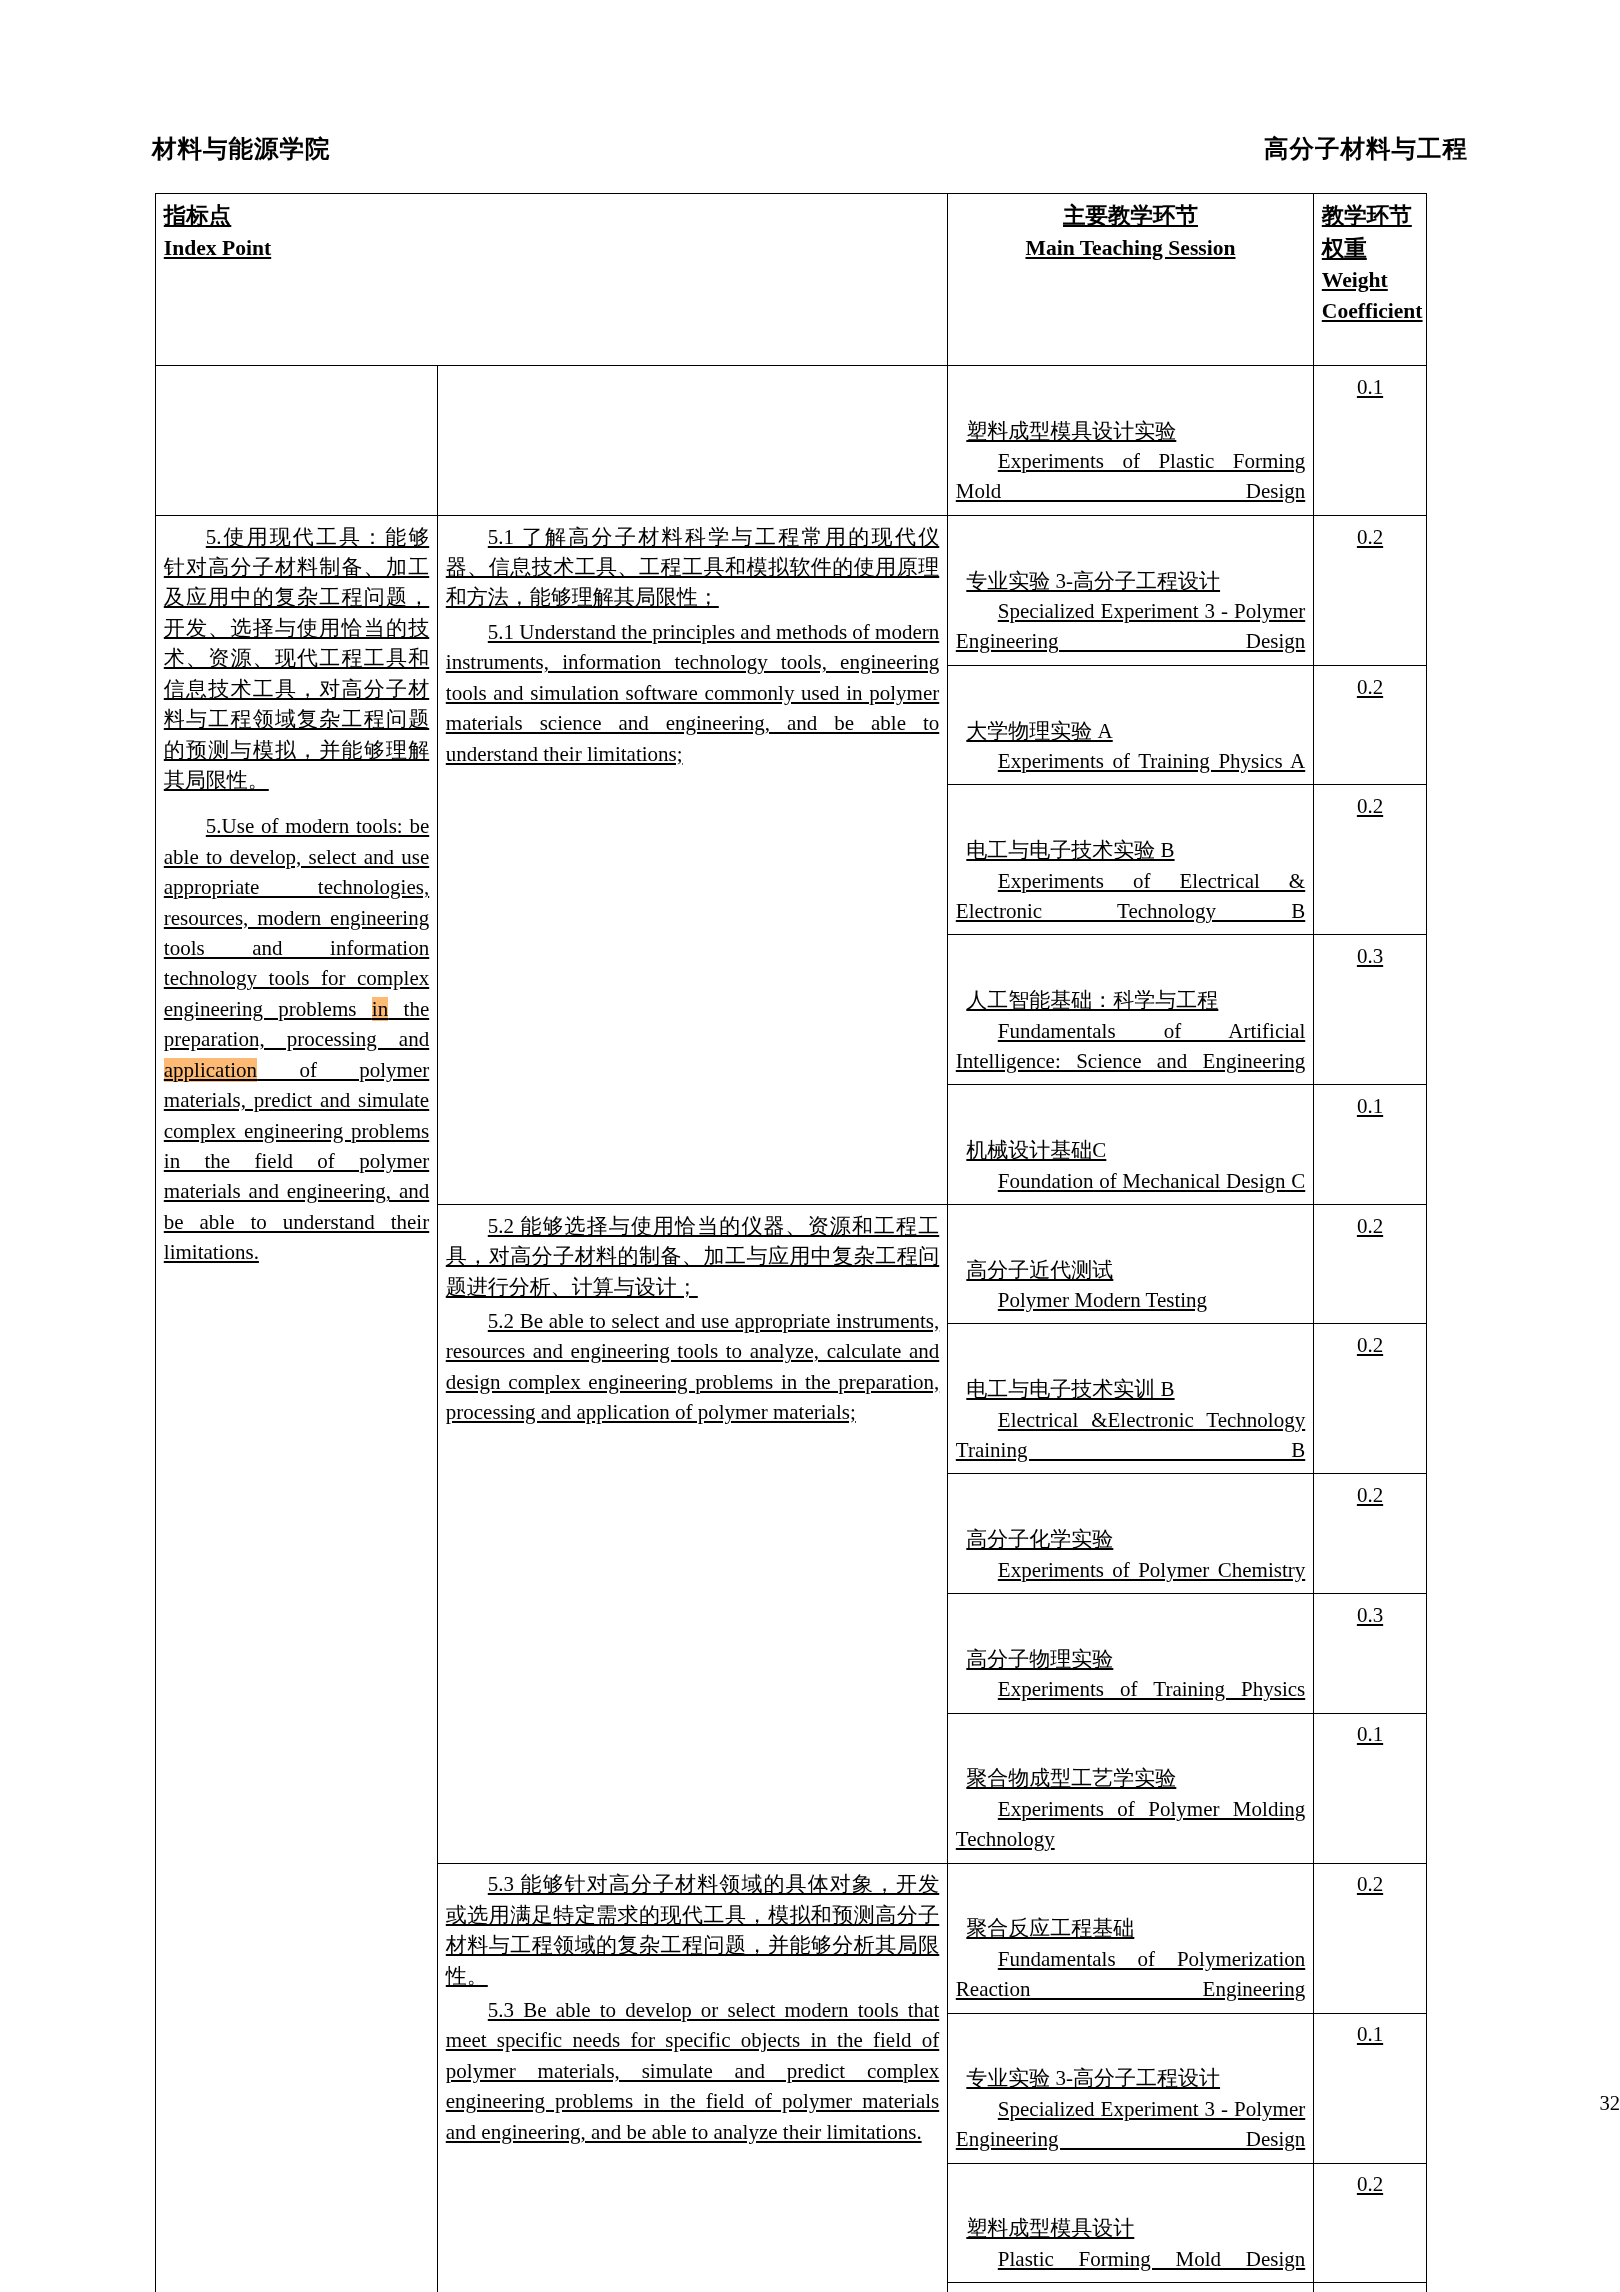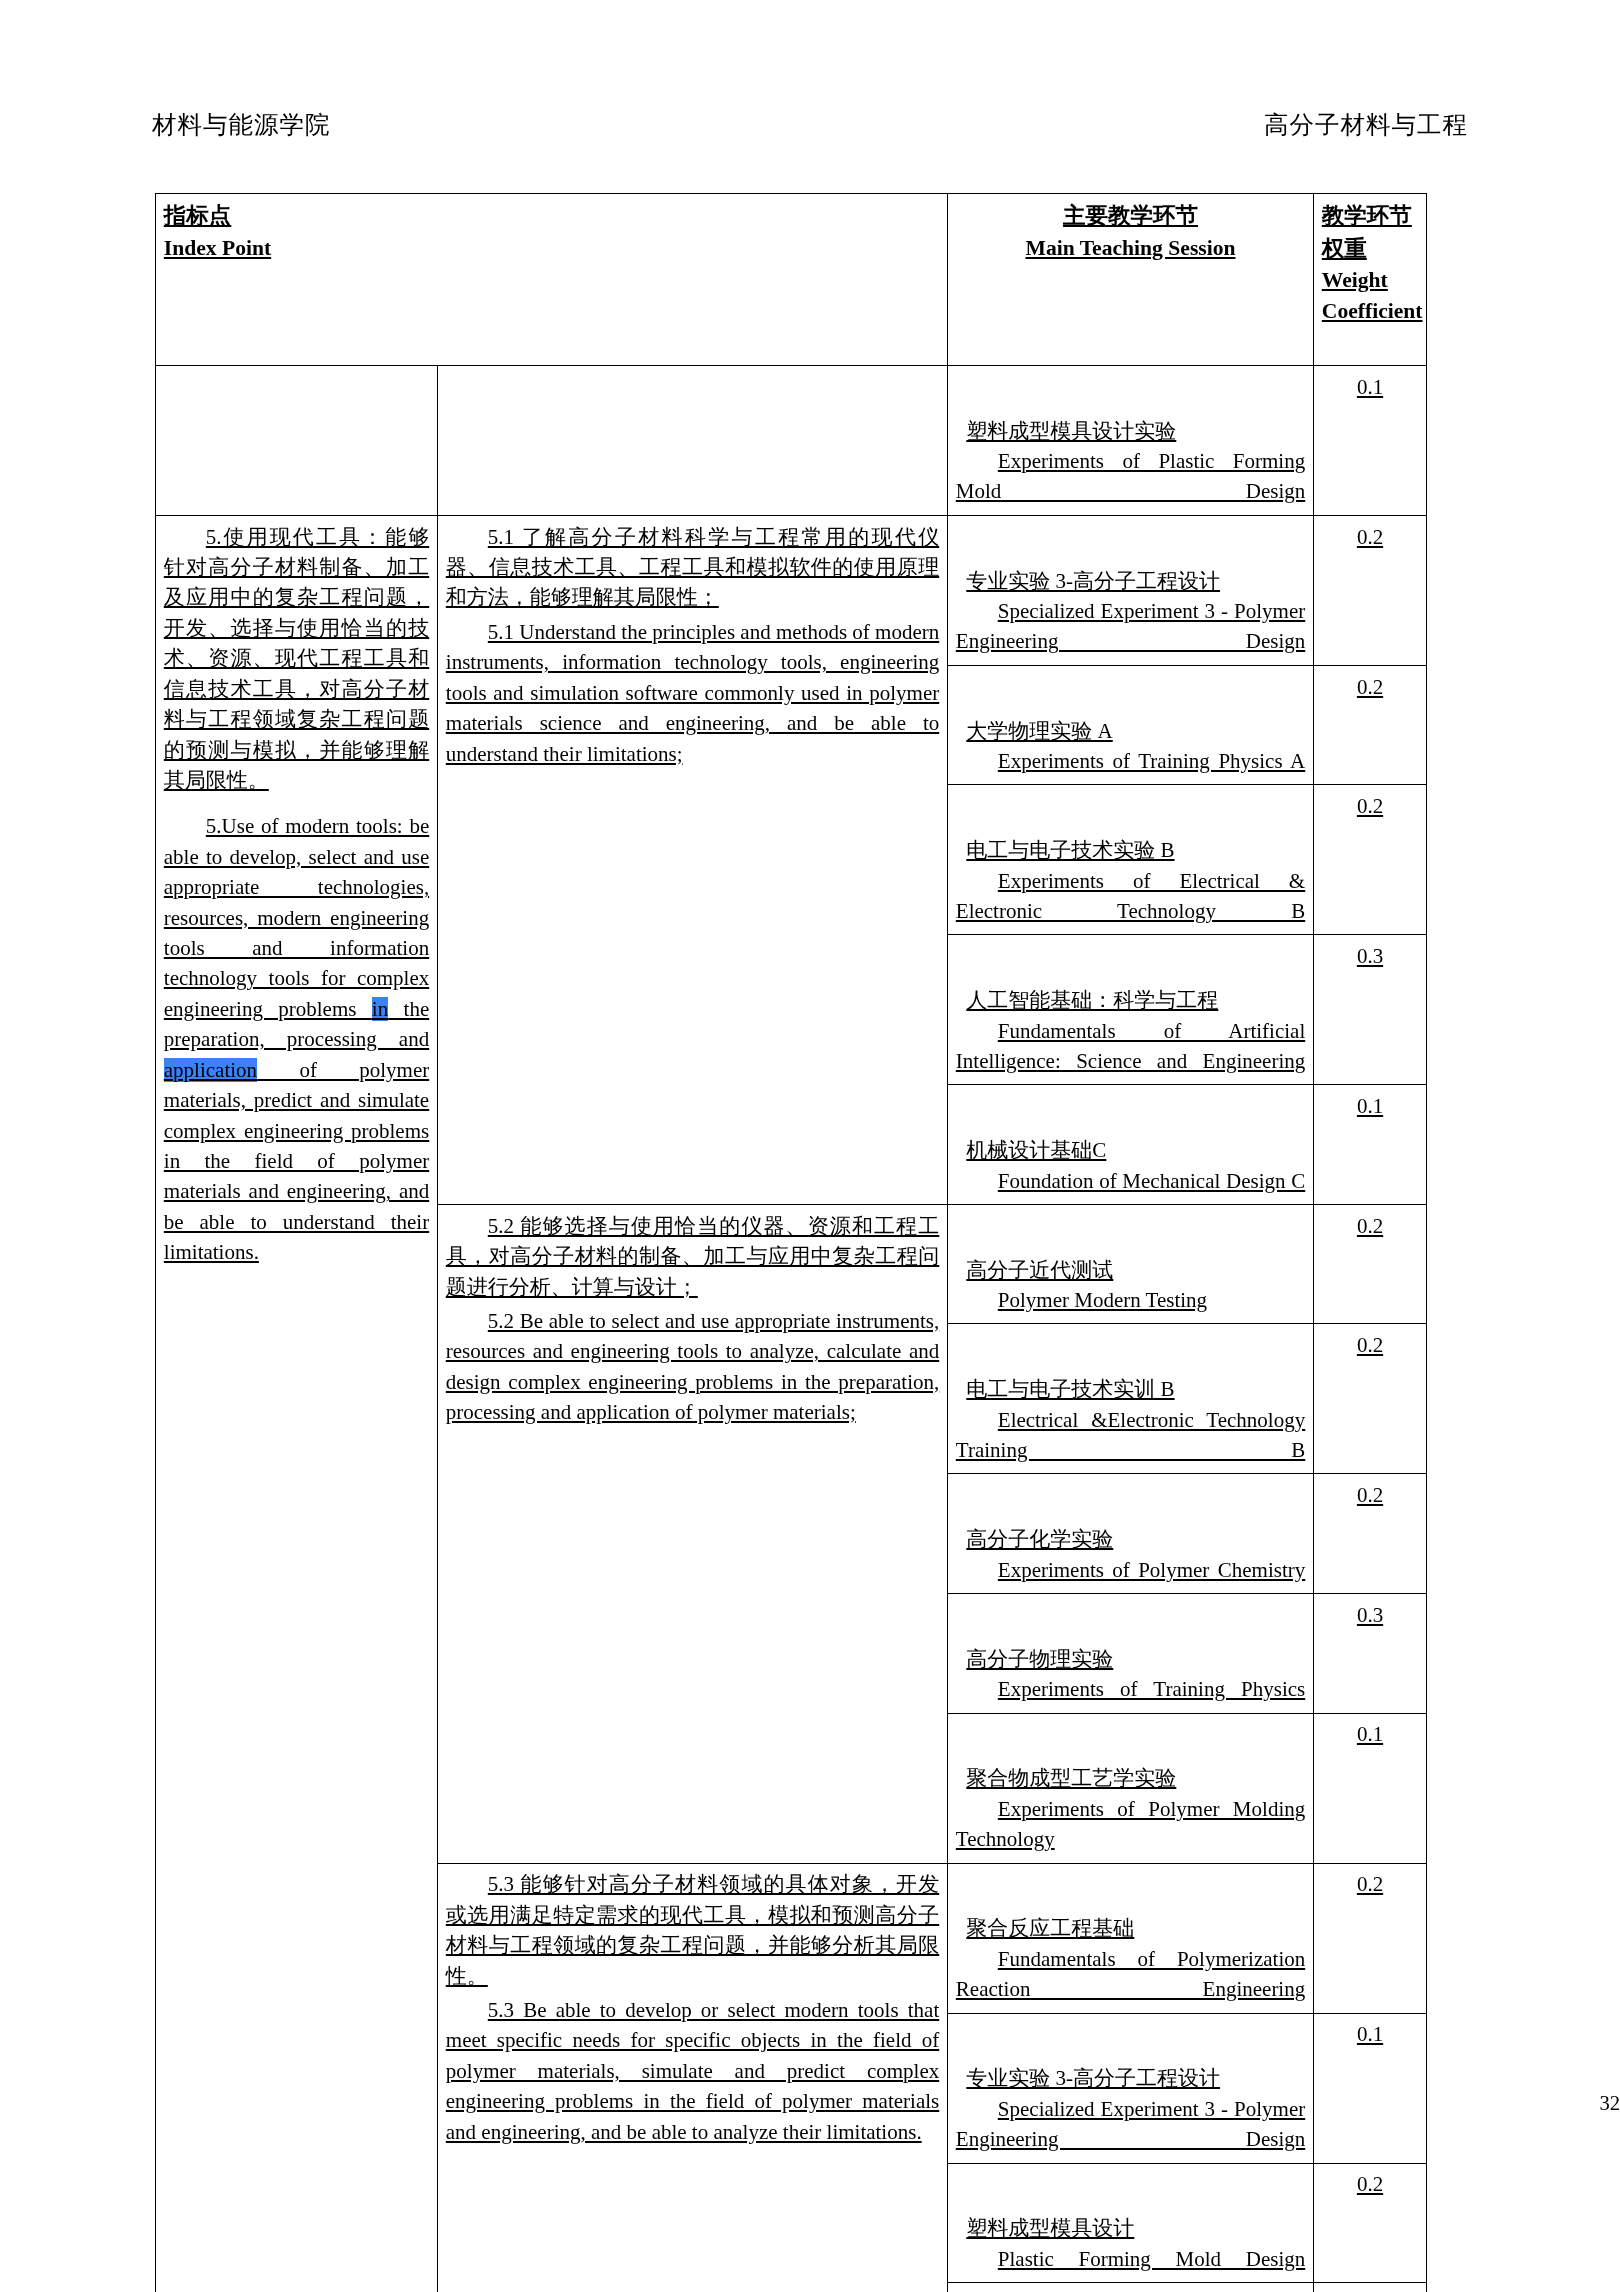--- a/index.html
+++ b/index.html
@@ -16,28 +16,28 @@
   }
   .page {
     position: relative;
     width: 1620px;
     height: 2293px;
     box-sizing: border-box;
     padding: 0;
   }
   .header {
     position: absolute;
-    top: 108px;
+    top: 132px;
     left: 152px;
     right: 152px;
     display: flex;
     justify-content: space-between;
     font-family: "Liberation Serif", serif;
     font-size: 24.5px;
-    font-weight: normal;
+    font-weight: bold;
     letter-spacing: 1px;
   }
   .header-left, .header-right {
     white-space: nowrap;
   }
   .table-wrap {
     position: absolute;
     top: 193px;
     left: 155px;
     width: 1101px;
@@ -91,21 +91,21 @@
   }
   .idx-cell p {
     margin: 0 0 15.7px 0;
     text-indent: 2em;
     text-align: justify;
   }
   .idx-cell p.en {
     text-indent: 2em;
   }
   .hl {
-    background: #3b82f6;
+    background: #fdba74;
   }
 
   .desc-cell {
     padding: 9.8px 9.8px 9.8px 11.8px;
   }
   .desc-cell p {
     margin: 0 0 3.9px 0;
     text-indent: 2em;
     text-align: justify;
   }

